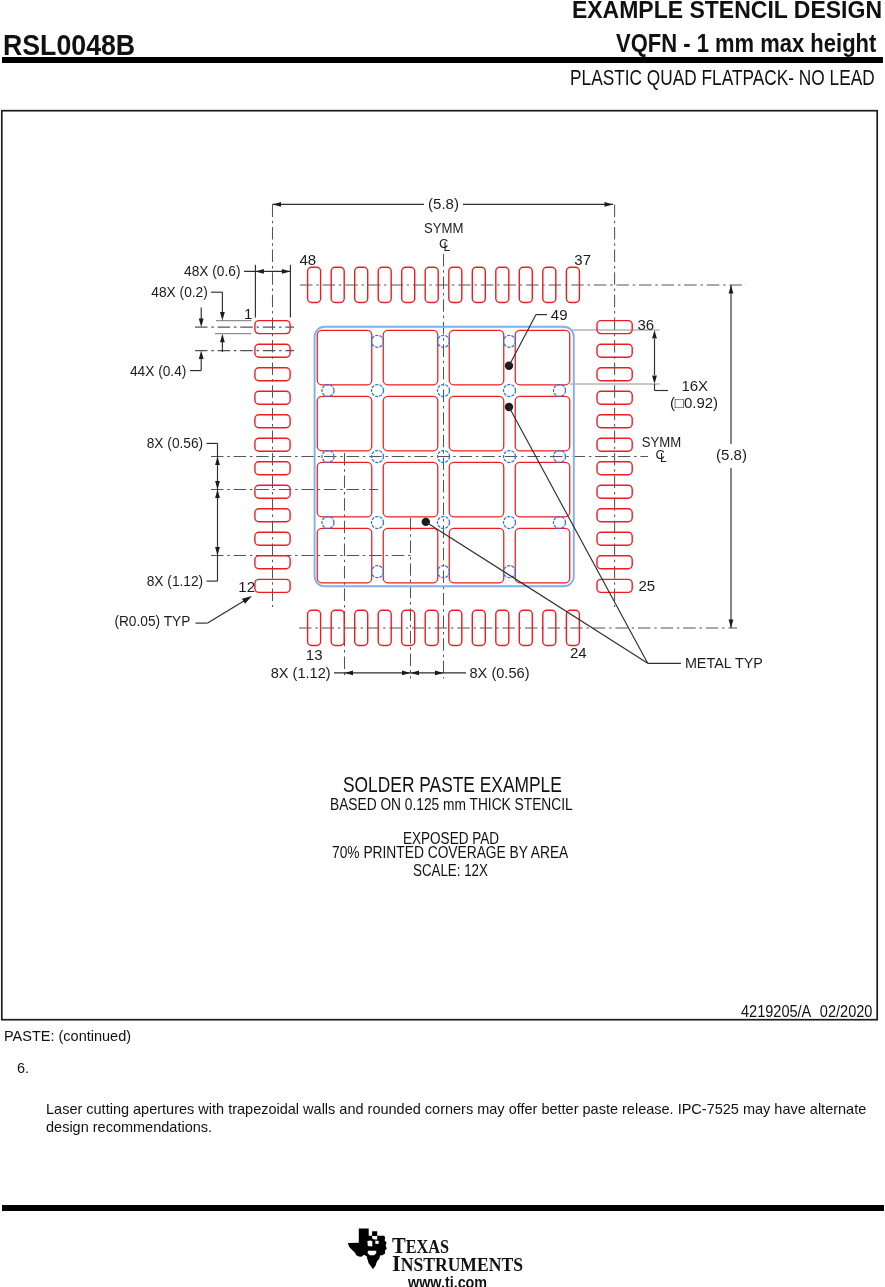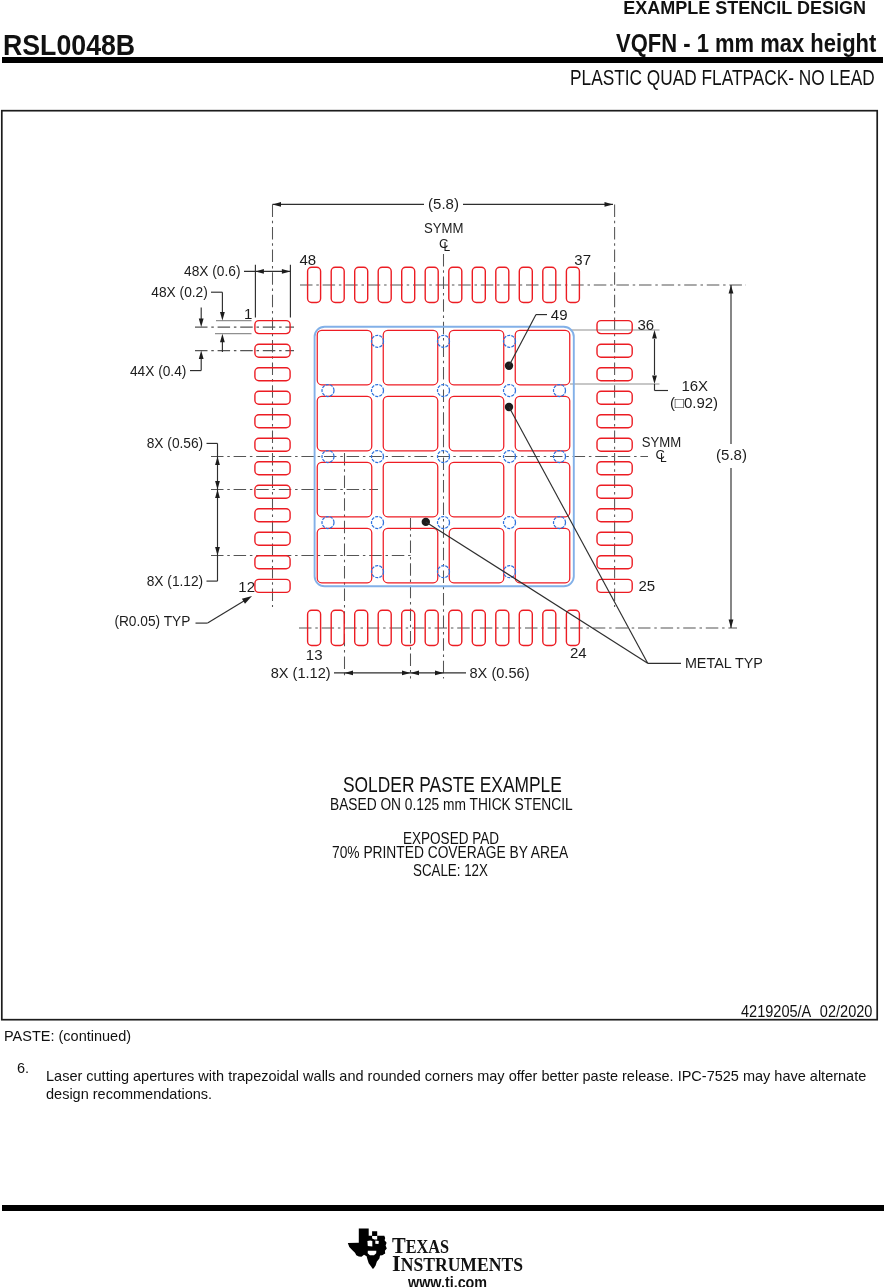--- a/index.html
+++ b/index.html
@@ -2,21 +2,21 @@
 <html><head><meta charset="utf-8">
 <style>
 * { margin:0; padding:0; box-sizing:border-box; }
 html,body { width:885px; height:1287px; background:#fff; overflow:hidden;
   font-family:"Liberation Sans", sans-serif; color:#111; }
 .abs { position:absolute; white-space:nowrap; line-height:1; }
 .b { font-weight:bold; }
 .cx { transform-origin:left top; }
 </style></head>
 <body>
-<div class="abs b" style="top:-1.2px;right:19px;font-size:18px">EXAMPLE STENCIL DESIGN</div>
+<div class="abs b" style="top:-1.2px;right:3px;font-size:23px">EXAMPLE STENCIL DESIGN</div>
 <div class="abs b cx" style="top:31.1px;left:3px;font-size:29px;transform:scaleX(0.921)">RSL0048B</div>
 <div class="abs b cx" style="top:29.5px;left:615.6px;font-size:26px;transform:scaleX(0.846)">VQFN - 1 mm max height</div>
 <div class="abs" style="top:57px;left:2px;width:881px;height:6px;background:#000"></div>
 <div class="abs cx" style="top:67.2px;left:570.1px;font-size:22.5px;transform:scaleX(0.768)">PLASTIC QUAD FLATPACK- NO LEAD</div>
 <svg width="885" height="1030" viewBox="0 0 885 1030" style="position:absolute;left:0;top:0">
 <rect x="1.8" y="110.7" width="875.4" height="909" fill="none" stroke="#1c1c1c" stroke-width="1.7"></rect>
 <g stroke="#555" stroke-width="1.05" fill="none" stroke-dasharray="12.5 3.8 2.5 3.8">
 <line x1="300" y1="284.9" x2="746" y2="284.9"></line>
 <line x1="299" y1="627.9" x2="737" y2="627.9"></line>
 <line x1="272.5" y1="204.4" x2="272.5" y2="607"></line>
@@ -213,21 +213,21 @@
 </g>
 </svg>
 <div class="abs cx" style="top:1002.5px;left:740.7px;font-size:17px;transform:scaleX(0.855)">4219205/A<span style="display:inline-block;width:10px"></span>02/2020</div>
 <div class="abs cx" style="top:773.9px;left:342.6px;font-size:22.6px;transform:scaleX(0.769)">SOLDER PASTE EXAMPLE</div>
 <div class="abs cx" style="top:796.6px;left:330px;font-size:16px;transform:scaleX(0.859)">BASED ON 0.125 mm THICK STENCIL</div>
 <div class="abs cx" style="top:830.8px;left:403px;font-size:16px;transform:scaleX(0.846)">EXPOSED PAD</div>
 <div class="abs cx" style="top:844.6px;left:331.9px;font-size:16px;transform:scaleX(0.861)">70% PRINTED COVERAGE BY AREA</div>
 <div class="abs cx" style="top:862.7px;left:412.6px;font-size:16px;transform:scaleX(0.834)">SCALE: 12X</div>
 <div class="abs" style="top:1029.3px;left:4px;font-size:14.5px">PASTE: (continued)</div>
 <div class="abs" style="top:1060.6px;left:17px;font-size:14.5px">6.</div>
-<div class="abs" style="top:1068px;left:46px;font-size:14.5px;white-space:normal;width:830px;line-height:17.5px">Laser cutting apertures with trapezoidal walls and rounded corners may offer better paste release. IPC-7525 may have alternate design recommendations.</div>
+<div class="abs" style="top:1101px;left:46px;font-size:14.5px;white-space:normal;width:830px;line-height:17.5px">Laser cutting apertures with trapezoidal walls and rounded corners may offer better paste release. IPC-7525 may have alternate design recommendations.</div>
 <div class="abs" style="top:1204.6px;left:2px;width:882px;height:6.5px;background:#000"></div>
 <svg class="abs" style="top:1225px;left:344px" width="48" height="48" viewBox="0 0 48 48">
 <path fill="#000" d="M14.8,3.6 H24.7 V10.7 H28.1 V6.2 H33.2 V10.7 H40.3
 L41.2,13.0 L40.6,15.3 L42.6,17.8 L41.6,20.6 L42.8,23.6 L40.9,25.7 L41.2,28.6 L38.2,30.3
 L36.0,30.5 L35.4,33.4 L32.9,36.6 L31.6,40.6 L29.6,43.6 L28.6,43.7 L27.1,41.5 L24.7,38.2 L23.5,34.5 L22.6,31.3
 L20.0,29.7 L17.5,31.8 L14.8,31.6 L12.3,30.2 L11.0,27.7 L8.4,25.3 L5.3,22.1 L3.8,18.1 L14.8,17.7 Z"></path>
 <path fill="#fff" d="M28.1,10.9 H33.2 V14.6 H30.4 L28.1,13.4 Z"></path>
 <path fill="#fff" d="M23.4,16.1 L26.3,15.4 L28.3,15.9 L28.3,21.4 L23.8,21.0 Z"></path>
 <path fill="#fff" d="M31.3,15.4 L34.8,15.9 L34.5,19.1 L31.3,18.7 Z"></path>
 <path fill="#fff" d="M23.8,25.7 L32.3,25.8 L32.2,28.3 L30.0,30.3 L25.9,30.2 L23.7,28.3 Z"></path>

